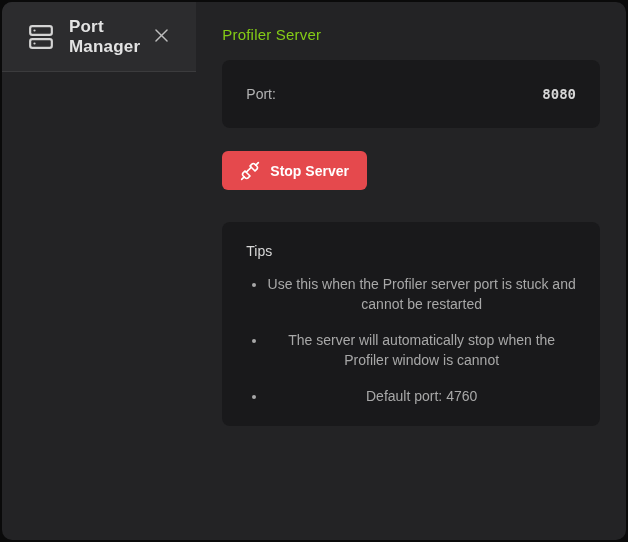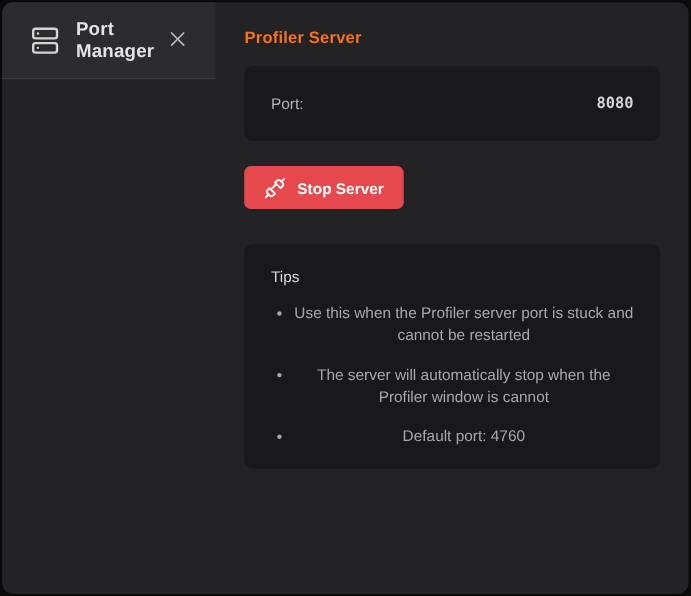--- a/index.html
+++ b/index.html
@@ -53,22 +53,22 @@
     width:34px;height:34px;
     display:flex;align-items:center;justify-content:center;
     background:transparent;border:none;cursor:pointer;
     color:#bdbdbd;border-radius:6px;
   }
   .content{
     padding:24px 26px 0 26px;
   }
   .section-heading{
     font-size:15px;
-    font-weight:700;
-    color:#f97316;
+    font-weight:400;
+    color:#84cc16;
     letter-spacing:.2px;
   }
   .status-panel{
     margin-top:17px;
     background:var(--panel-bg);
     border-radius:8px;
     padding:19px 24px;
   }
   .status-row{
     display:flex;

